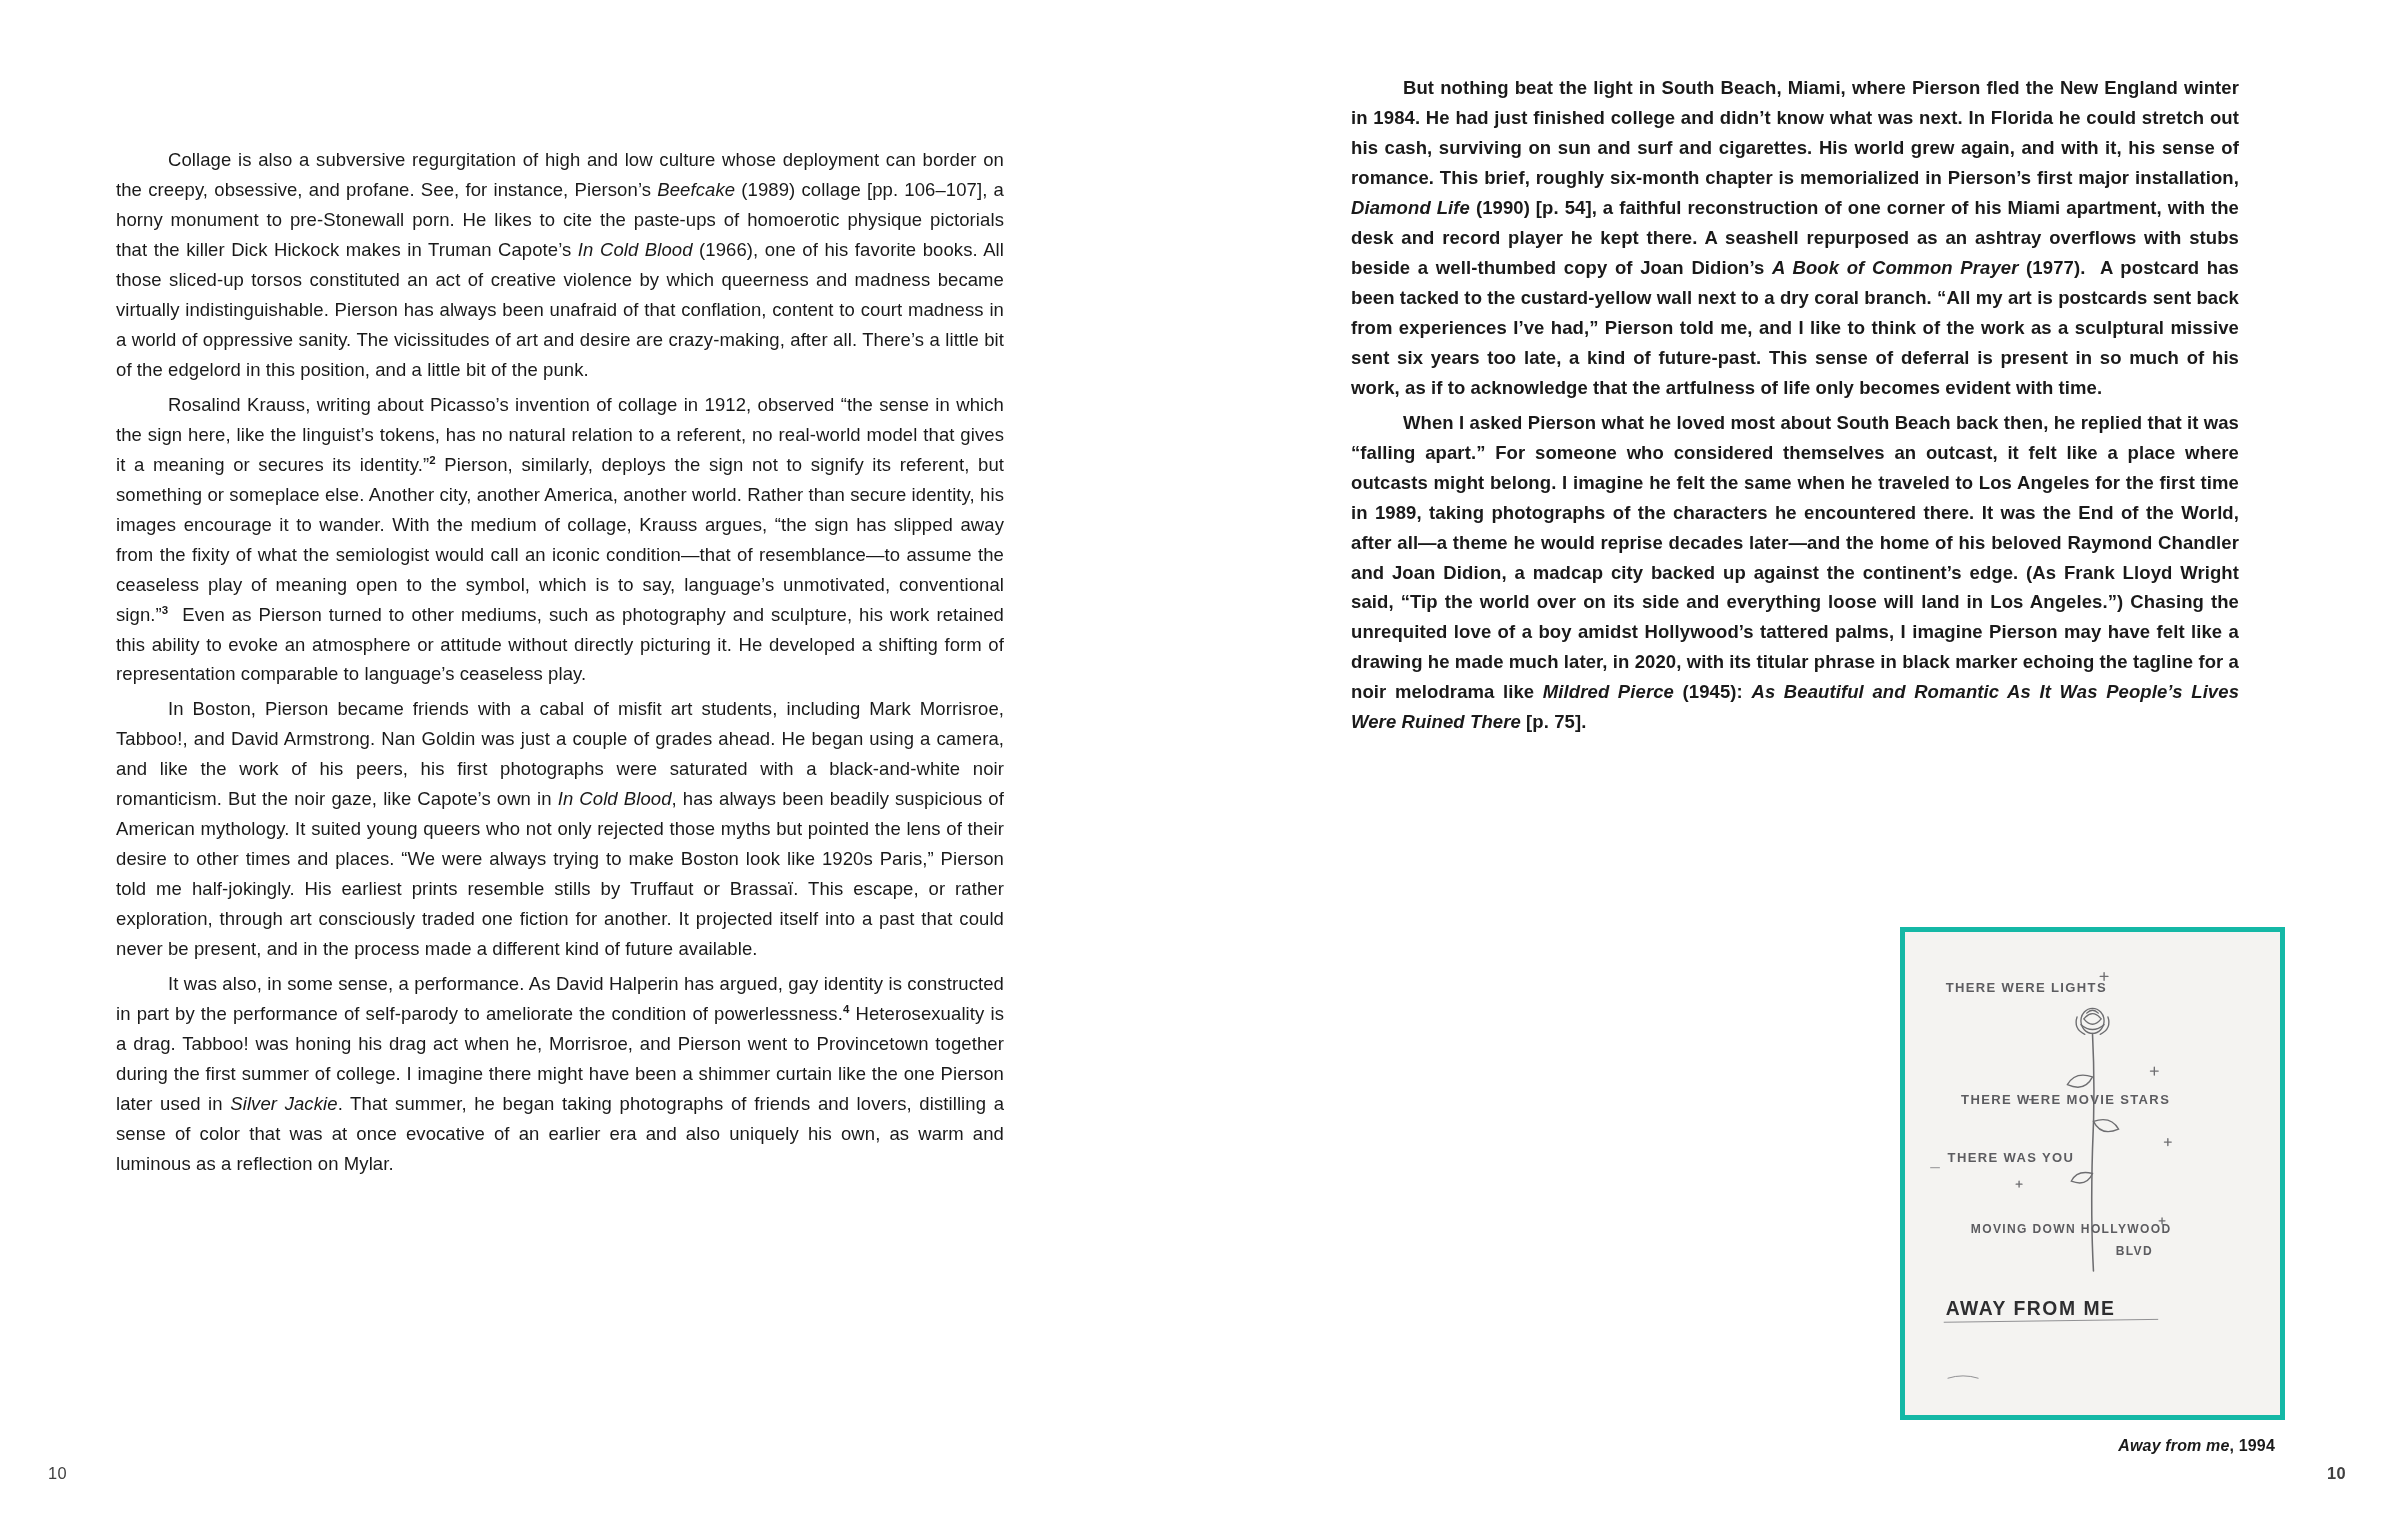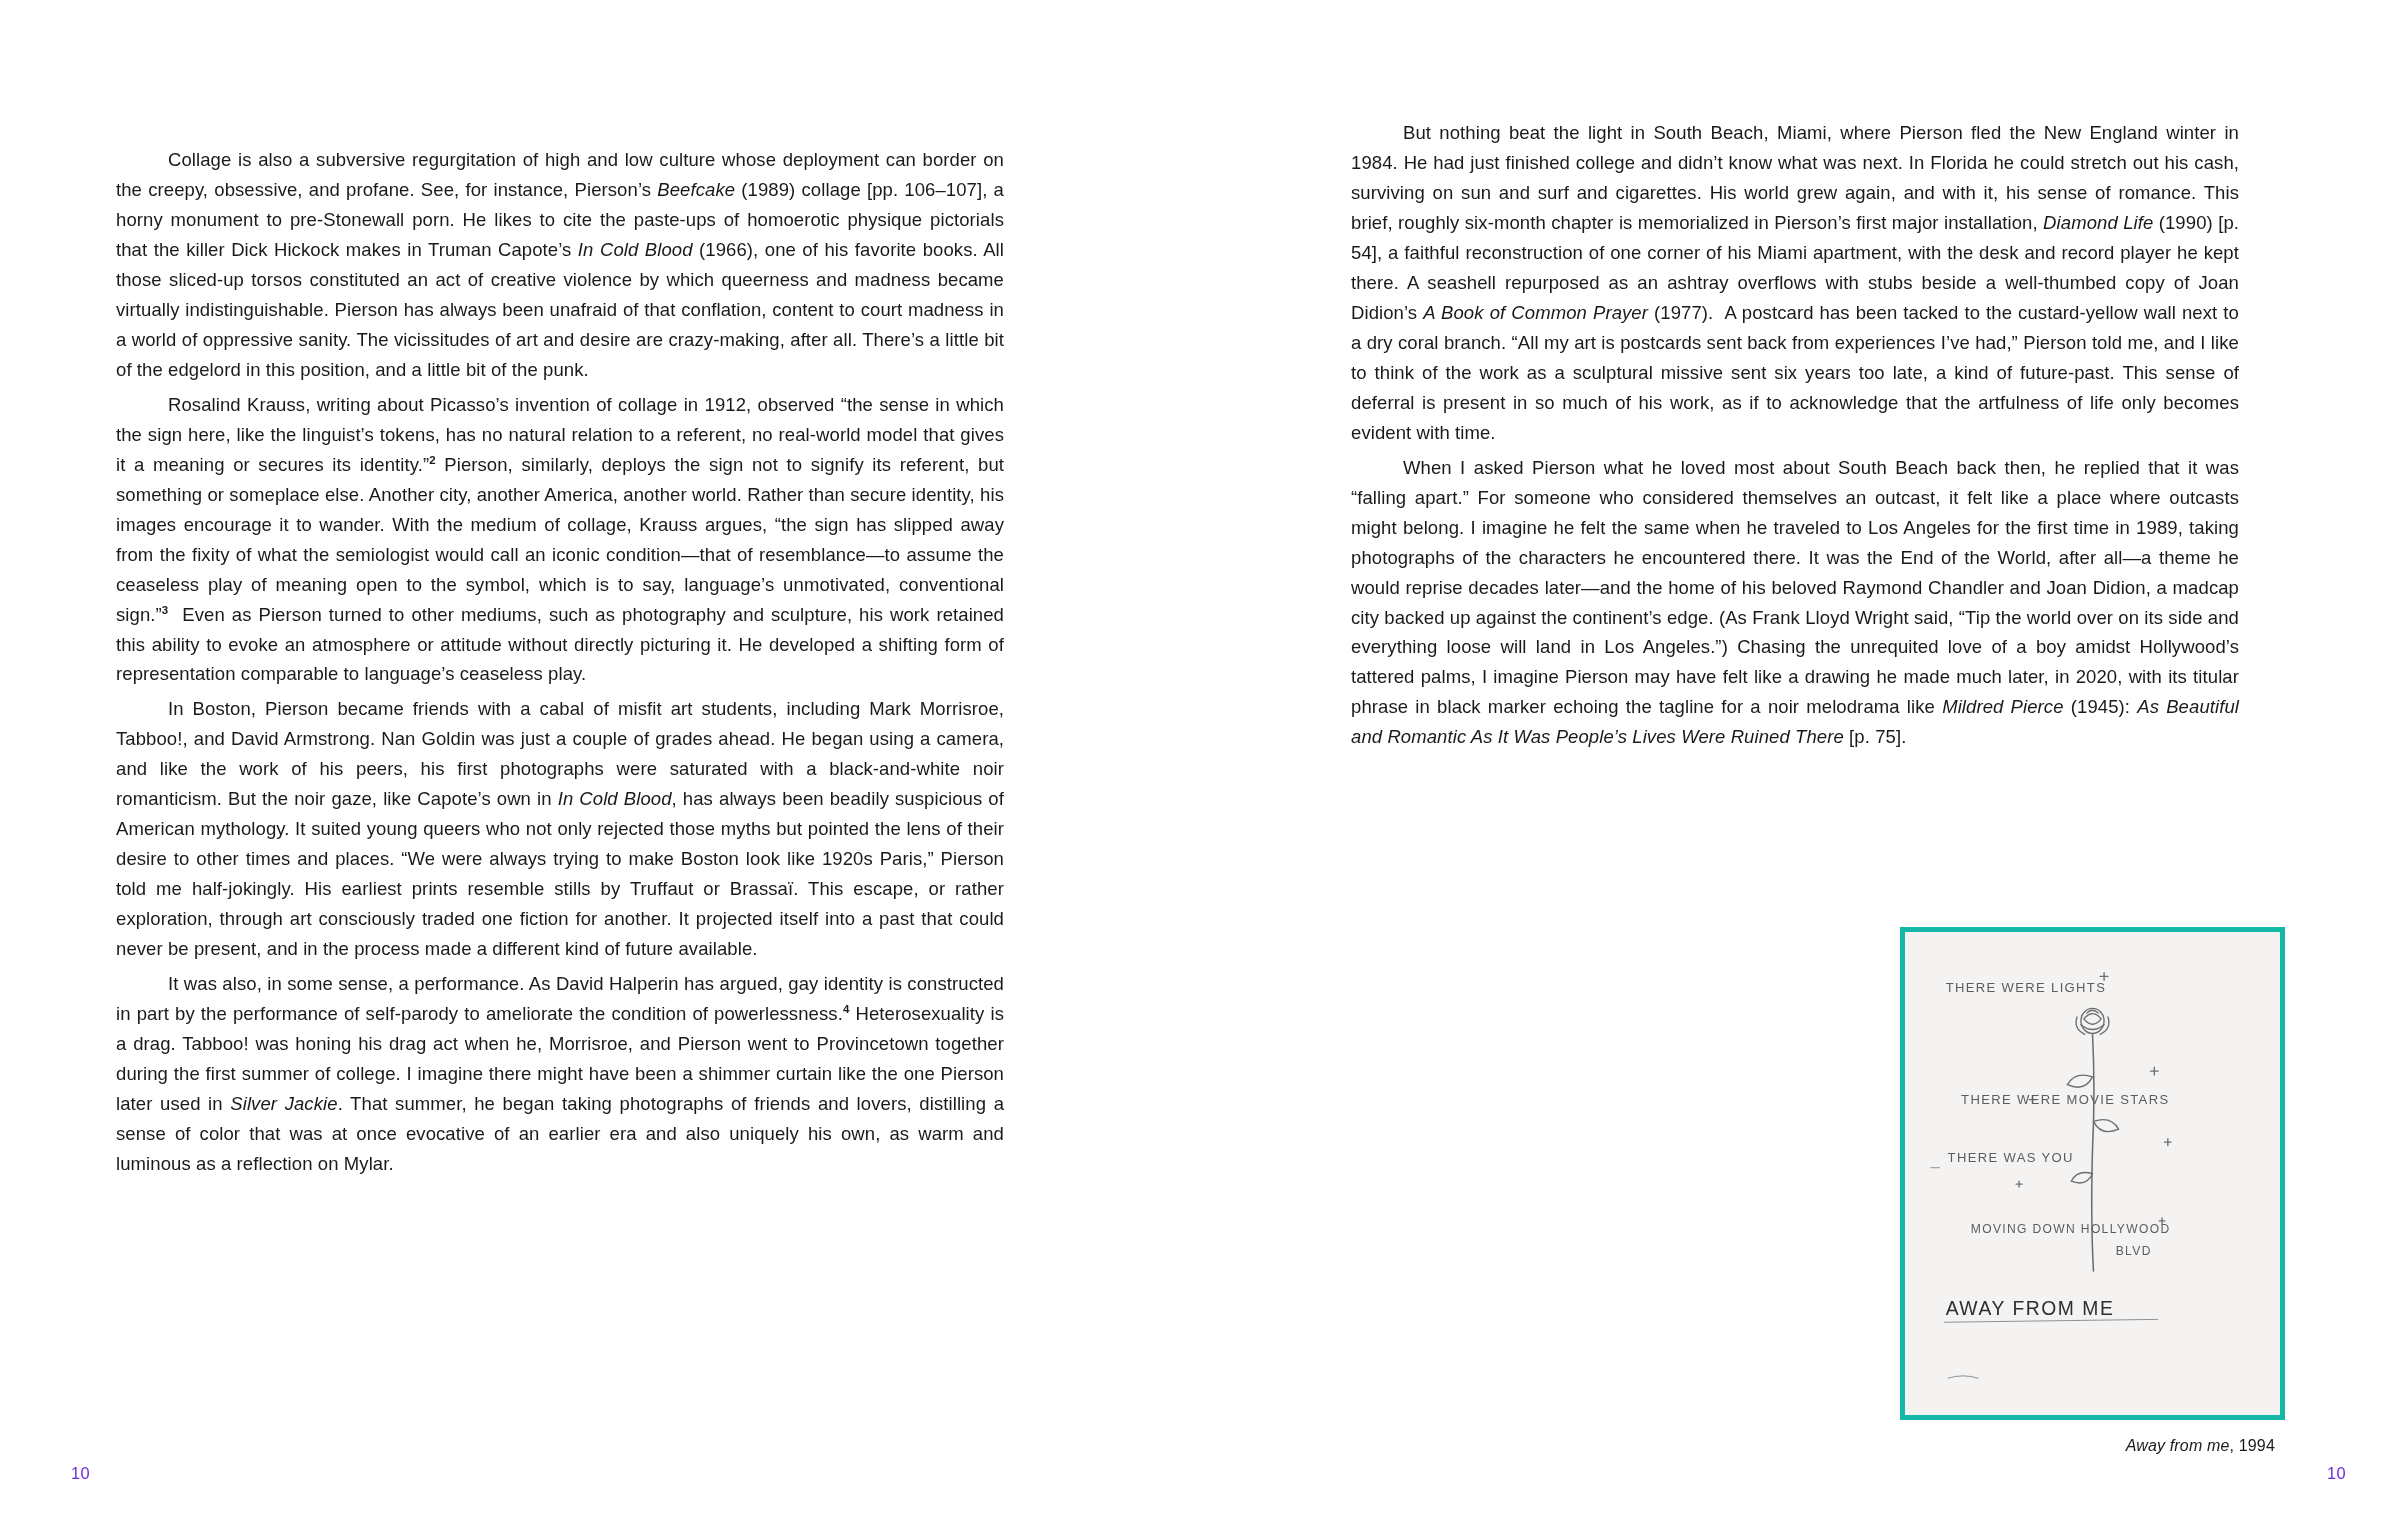--- a/index.html
+++ b/index.html
@@ -21,21 +21,21 @@
     display: flex;
     border-radius: 19px;
   }
   .page {
     position: relative;
     width: 1197px;
     height: 1539px;
     box-sizing: border-box;
   }
   .page-left  { padding: 145px 154px 0 116px; }
-  .page-right { padding: 118px 116px 0 154px; }
+  .page-right { padding: 73px 116px 0 154px; font-weight: bold; }
 
   .col {
     width: 888px;
     font-size: 18.5px;
     line-height: 1.62;
     text-align: justify;
     letter-spacing: 0.005em;
   }
   .col p {
     margin: 0;
@@ -48,23 +48,22 @@
     font-size: 0.62em;
     vertical-align: super;
     line-height: 0;
     font-weight: bold;
   }
 
   .folio {
     position: absolute;
     bottom: 56px;
     font-size: 16.4px;
-    color: #6d28d9;
+    color: #404040;
     letter-spacing: 0.02em;
-    margin-left: 23px;
   }
   .folio-left  { left: 48px; }
   .folio-right { right: 48px; }
 
   .figure {
     position: absolute;
     left: 703px;
     top: 927px;
     width: 375px;
   }

